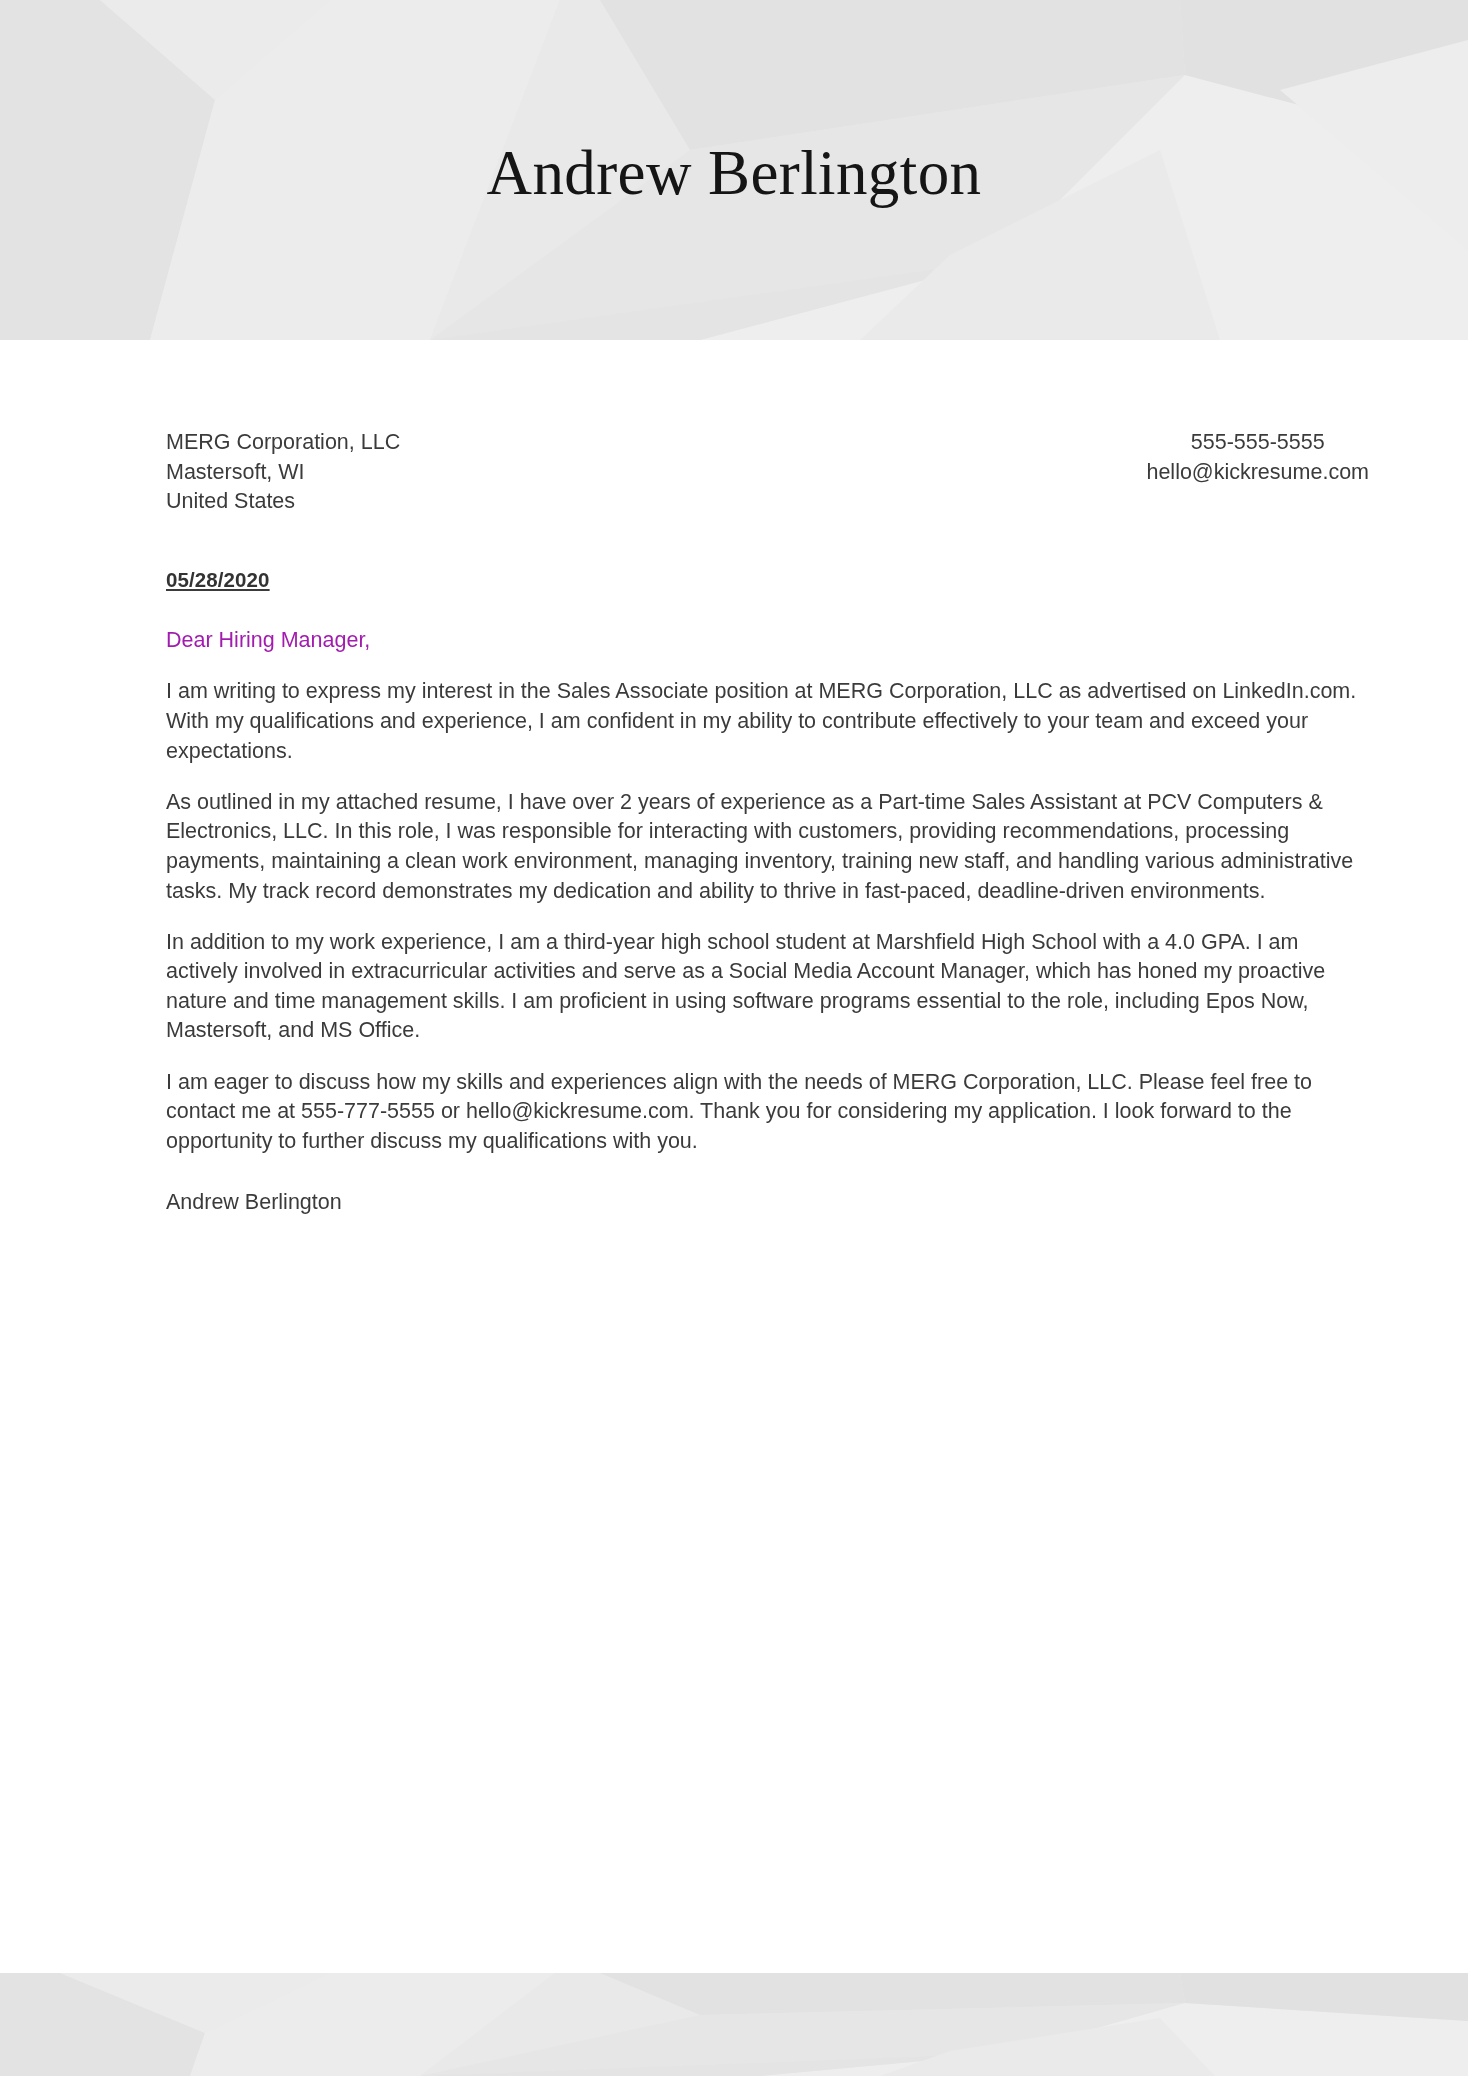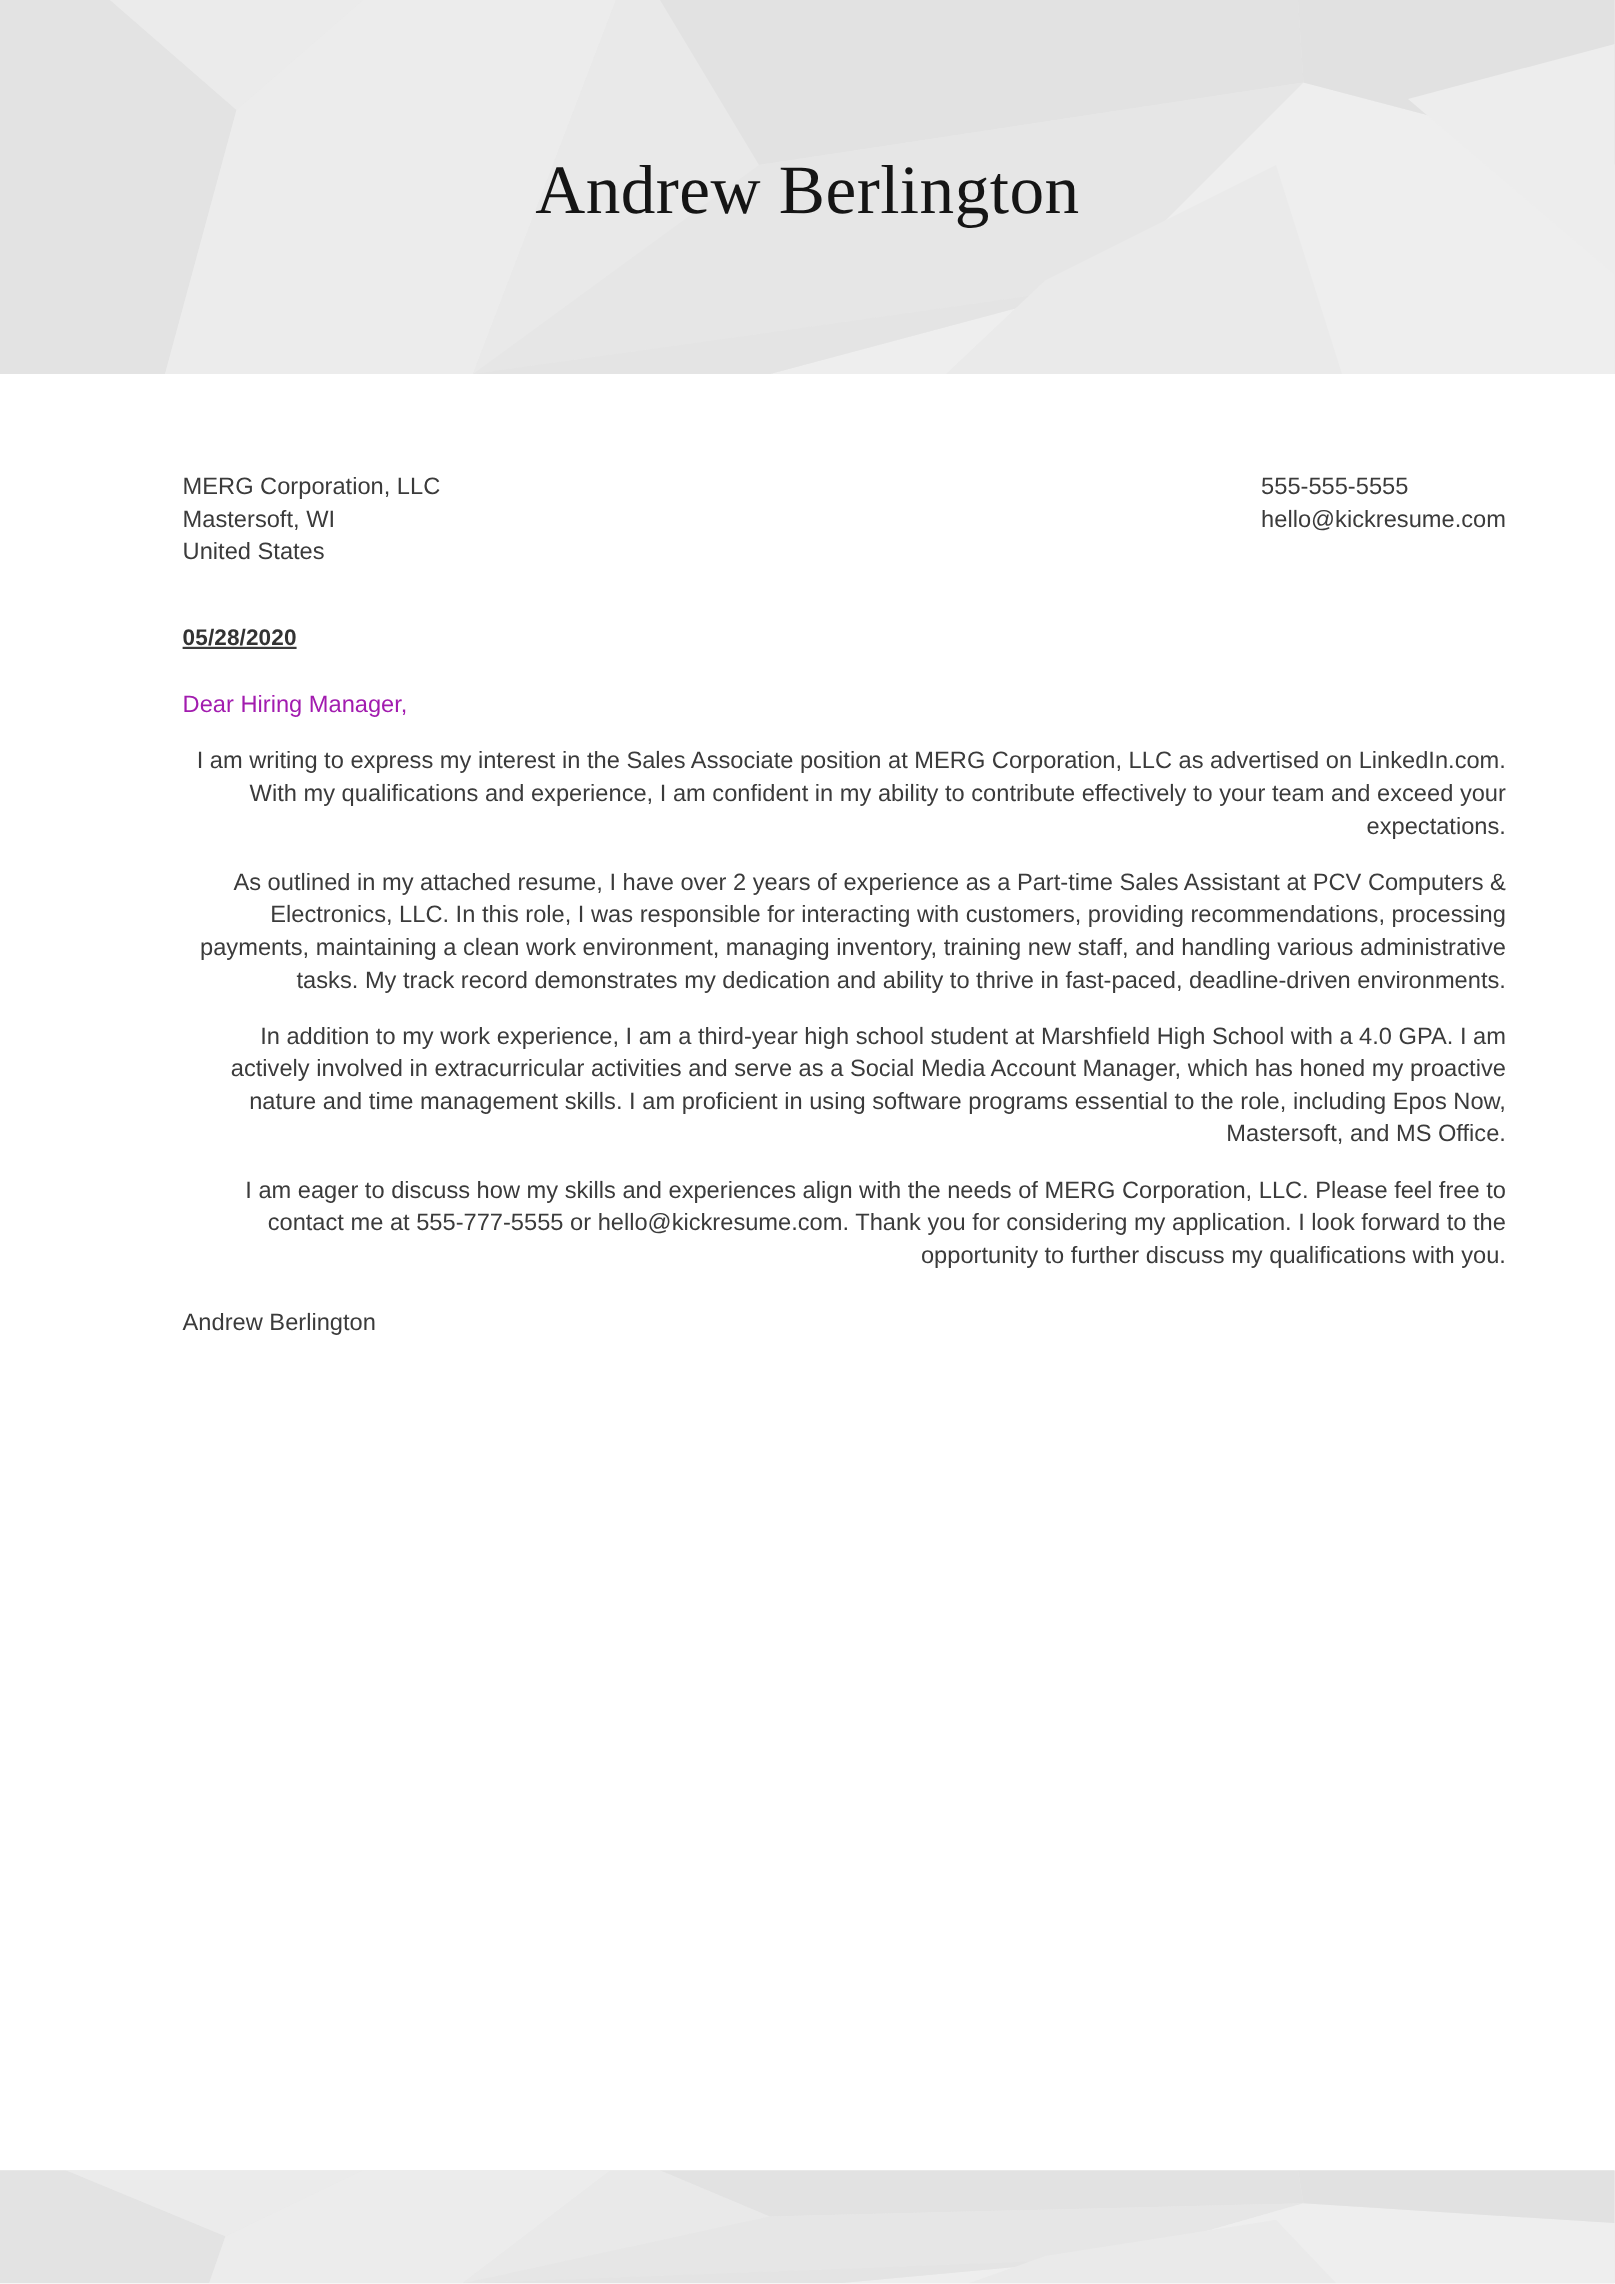--- a/index.html
+++ b/index.html
@@ -85,21 +85,21 @@
     justify-content: space-between;
     align-items: flex-start;
     padding-top: 88px;
   }
   .addr-block, .contact-block {
     font-size: 21.5px;
     line-height: 29.6px;
     color: #3b3b3b;
   }
   .contact-block {
-    text-align: left;
+    text-align: center;
   }
   .addr-line, .contact-line {
     display: block;
     white-space: nowrap;
   }
 
   .meta-block {
     margin-top: 48px;
     font-size: 21.5px;
     line-height: 29.6px;
@@ -123,21 +123,21 @@
     font-size: 21.5px;
     line-height: 29.6px;
     color: #a21caf;
   }
 
   .para {
     margin-top: 19px;
     font-size: 21.5px;
     line-height: 29.6px;
     color: #3b3b3b;
-    text-align: right;
+    text-align: left;
   }
 
   .closing {
     margin-top: 34px;
     font-size: 21.5px;
     line-height: 29.6px;
     color: #3b3b3b;
   }
   .sign-name {
     margin-top: 32px;

